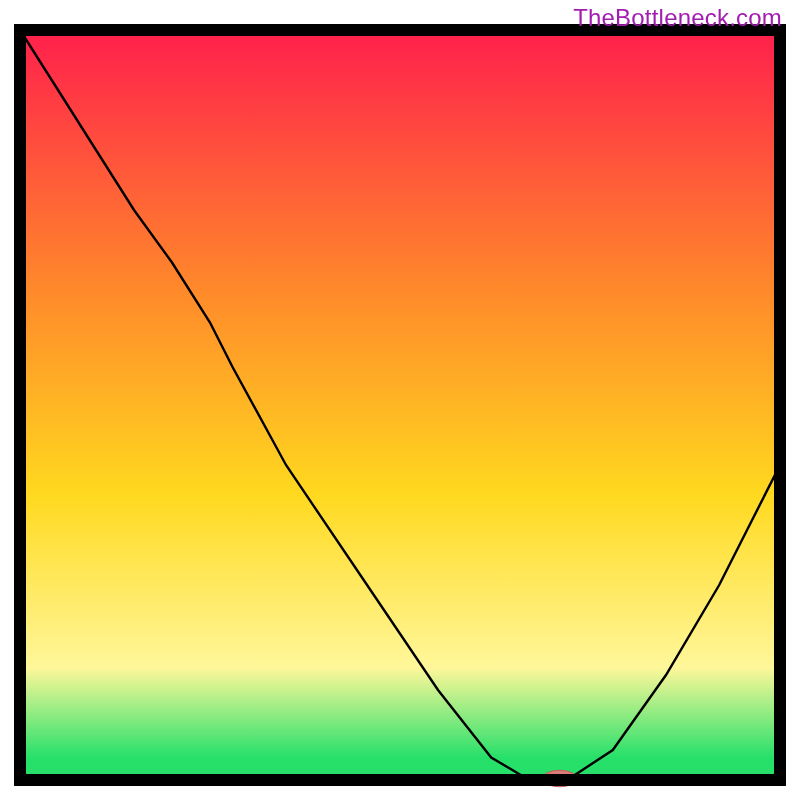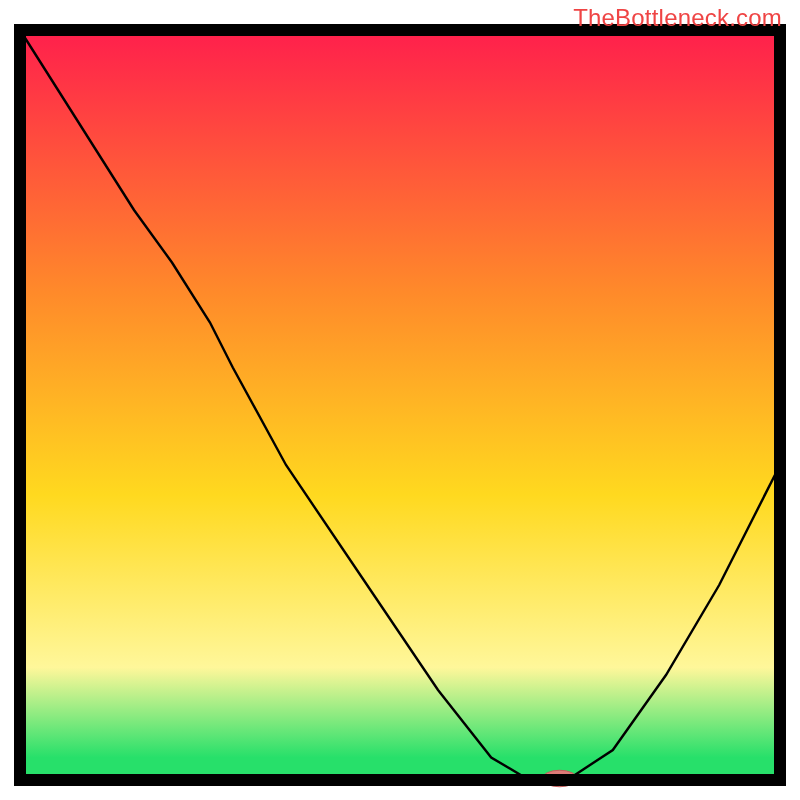--- a/index.html
+++ b/index.html
@@ -14,21 +14,21 @@
   .wrap {
     position: relative;
     width: 800px;
     height: 800px;
   }
   .watermark {
     position: absolute;
     top: 4px;
     right: 18px;
     font-size: 24px;
-    color: #ef4444;
+    color: #a21caf;
     font-weight: 400;
     letter-spacing: 0.2px;
   }
   svg {
     display: block;
   }
 </style>
 </head>
 <body>
 <div class="wrap">

